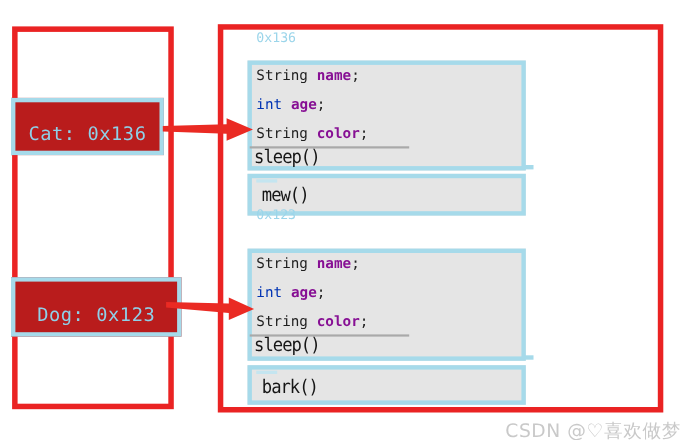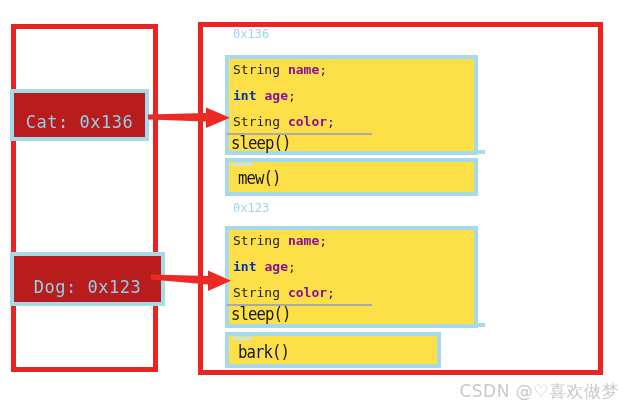--- a/index.html
+++ b/index.html
@@ -33,43 +33,43 @@
   .dog-ref { left: 10px; top: 252px; width: 155px; height: 54px; }
 
   
   .addr-label {
     font-family: "DejaVu Sans Mono", "Liberation Mono", monospace;
     font-size: 12px;
     color: #9bd5ea;
     z-index: 2;
   }
   .addr-a { left: 233px; top: 27px; }
-  .addr-b { left: 233px; top: 201px; }
+  .addr-b { left: 233px; top: 188px; }
 
   
   .member-box {
     border: 4px solid #a6daea;
-    background: #fde047;
+    background: #e5e5e5;
     z-index: 2;
   }
   .fields-a { left: 225px; top: 55px;  width: 253px; height: 100px; }
   .method-a { left: 225px; top: 158px; width: 253px; height: 38px; }
   .fields-b { left: 225px; top: 226px; width: 253px; height: 102px; }
-  .method-b { left: 225px; top: 332px; width: 216px; height: 36px; }
+  .method-b { left: 225px; top: 332px; width: 253px; height: 36px; }
 
   .code-line {
     position: absolute; left: 4px;
     font-family: "DejaVu Sans Mono", "Liberation Mono", monospace;
     font-size: 13px;
     color: #1f1f1f;
     white-space: pre;
   }
   .row1 { top: 3px; } .row2 { top: 29px; } .row3 { top: 55px; text-align: right; }
   .t { color: #1f1f1f; }
-  .k { color: #0033b3; font-weight: bold; }
+  .k { color: #0033b3; font-weight: normal; }
   .n { color: #871094; font-weight: bold; margin-left: 8px; }
 
   .field-underline {
     position: absolute; left: -2px; top: 74px;
     width: 145px; height: 2px; background: #a9a9a9;
   }
   .method-text {
     position: absolute; left: 2px; top: 74px;
     font-family: "DejaVu Sans Mono", "Liberation Mono", monospace;
     font-size: 17px;

